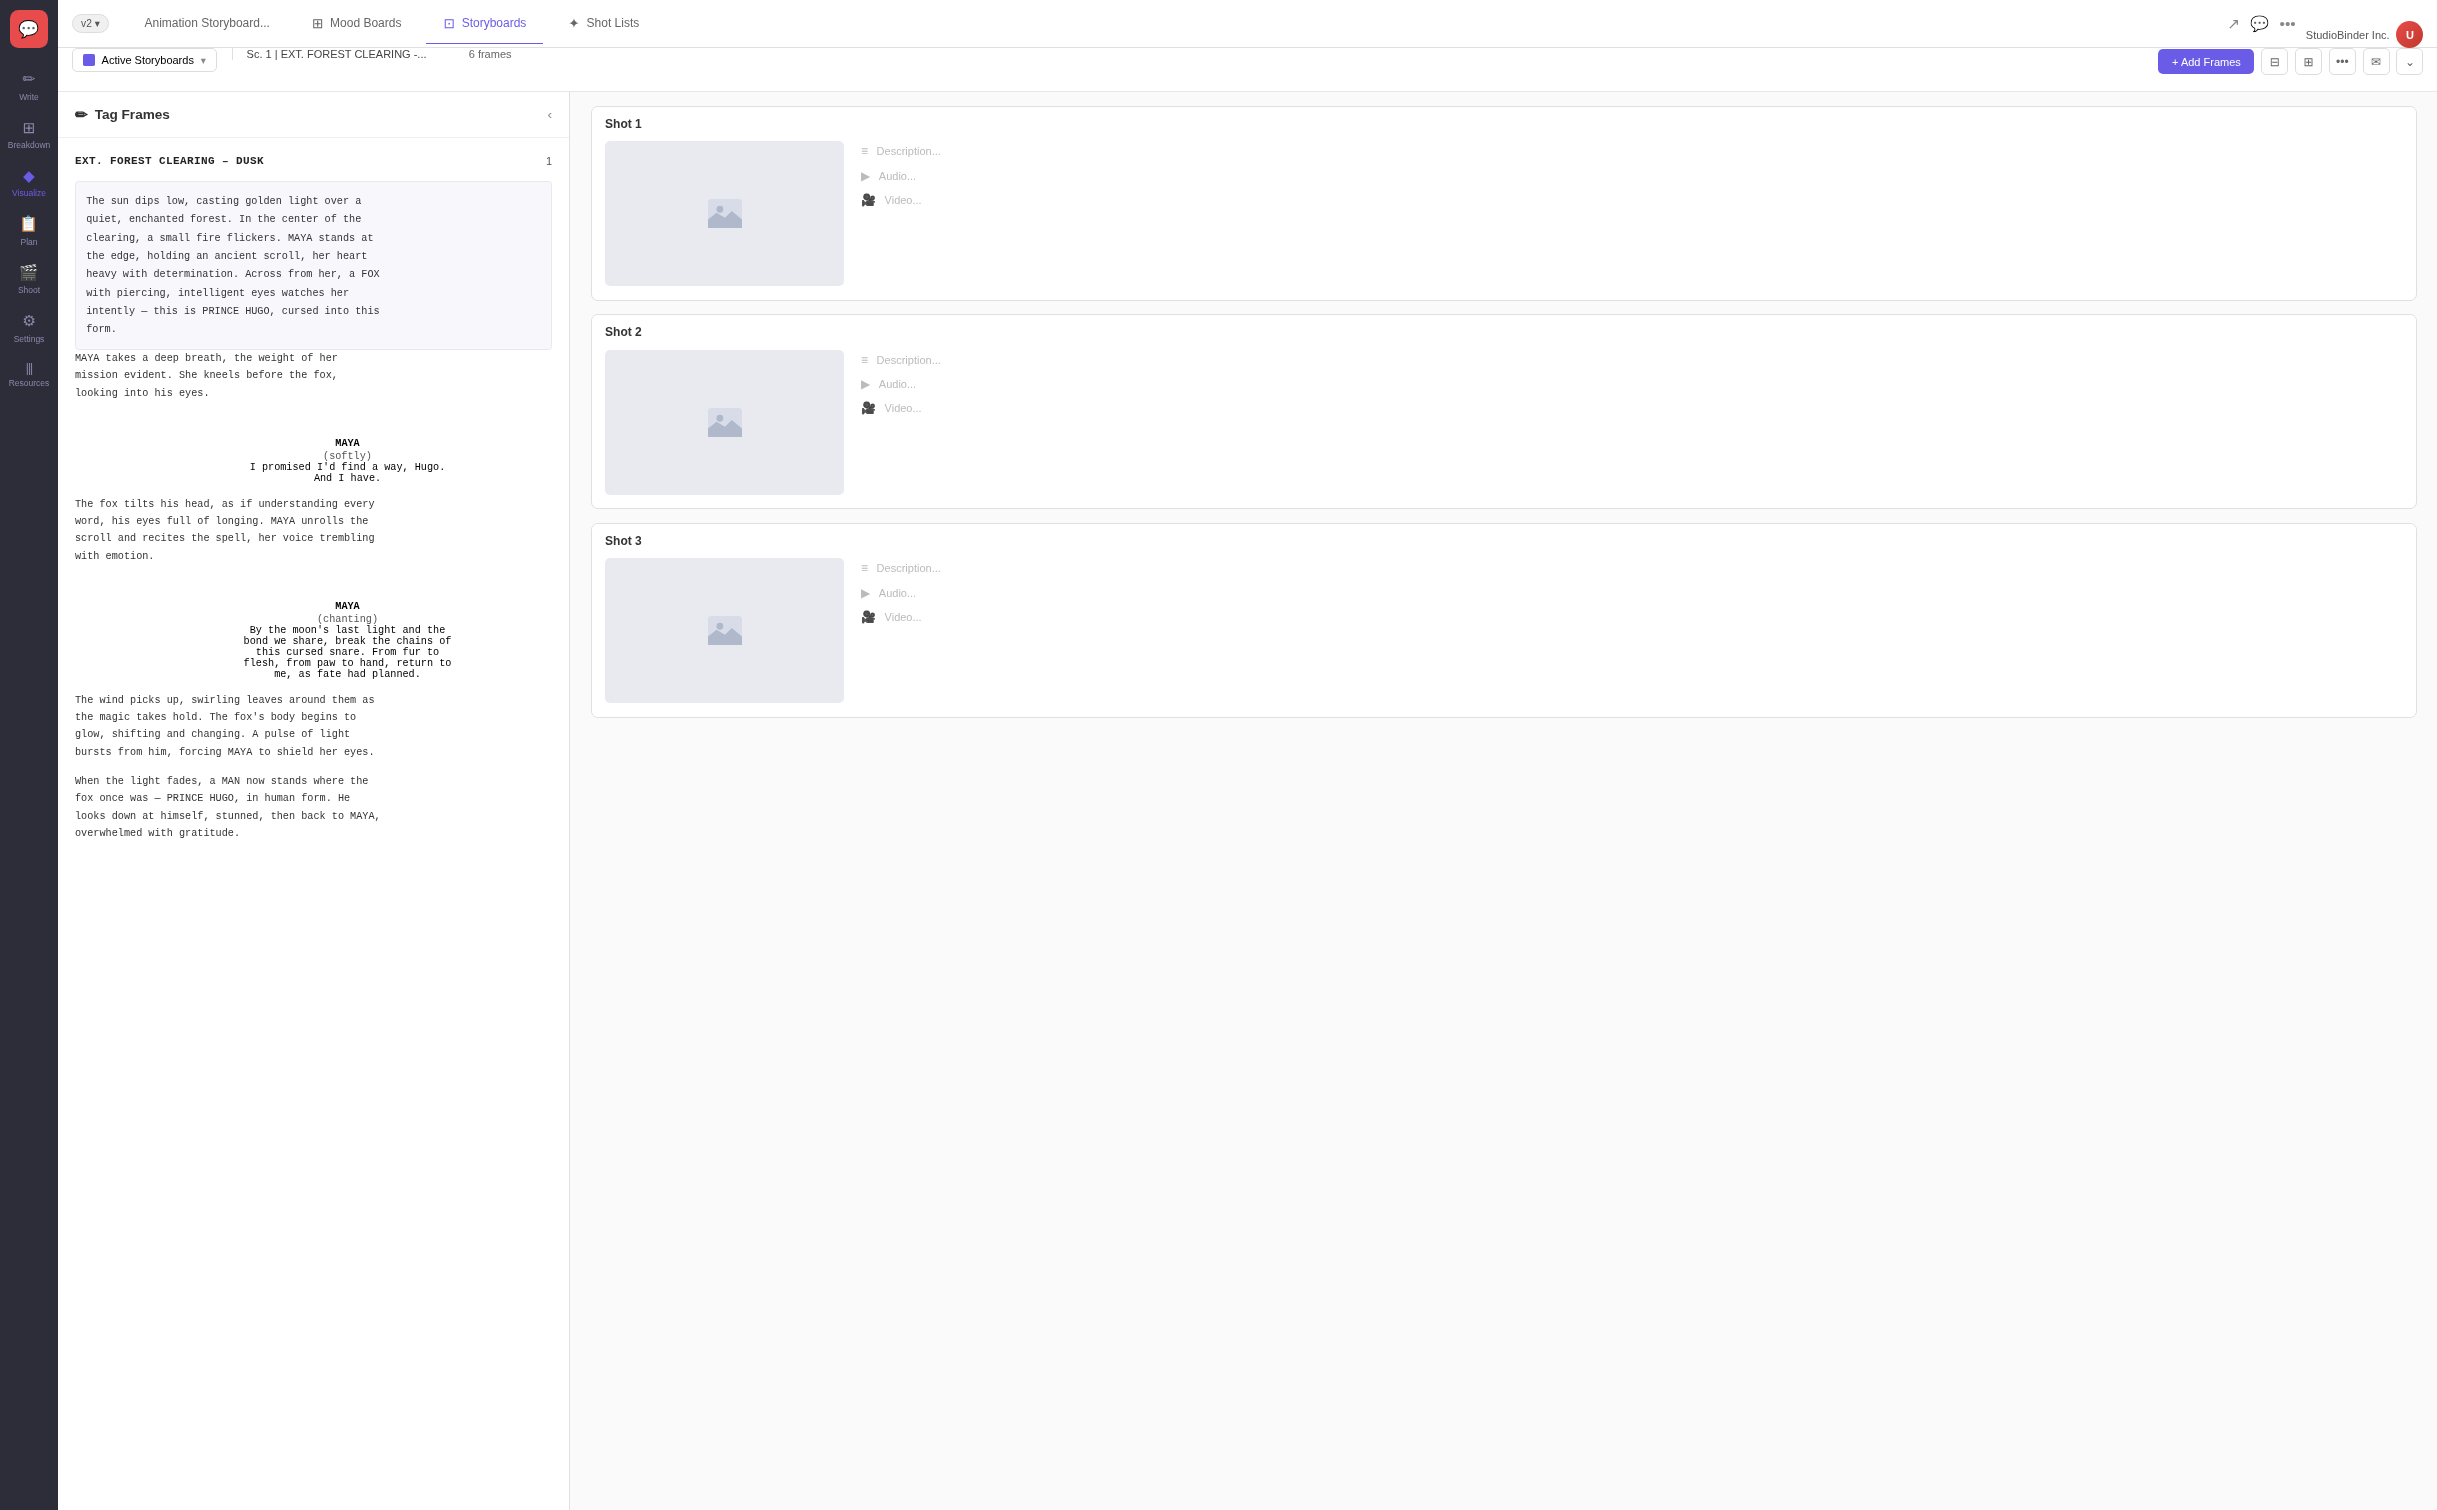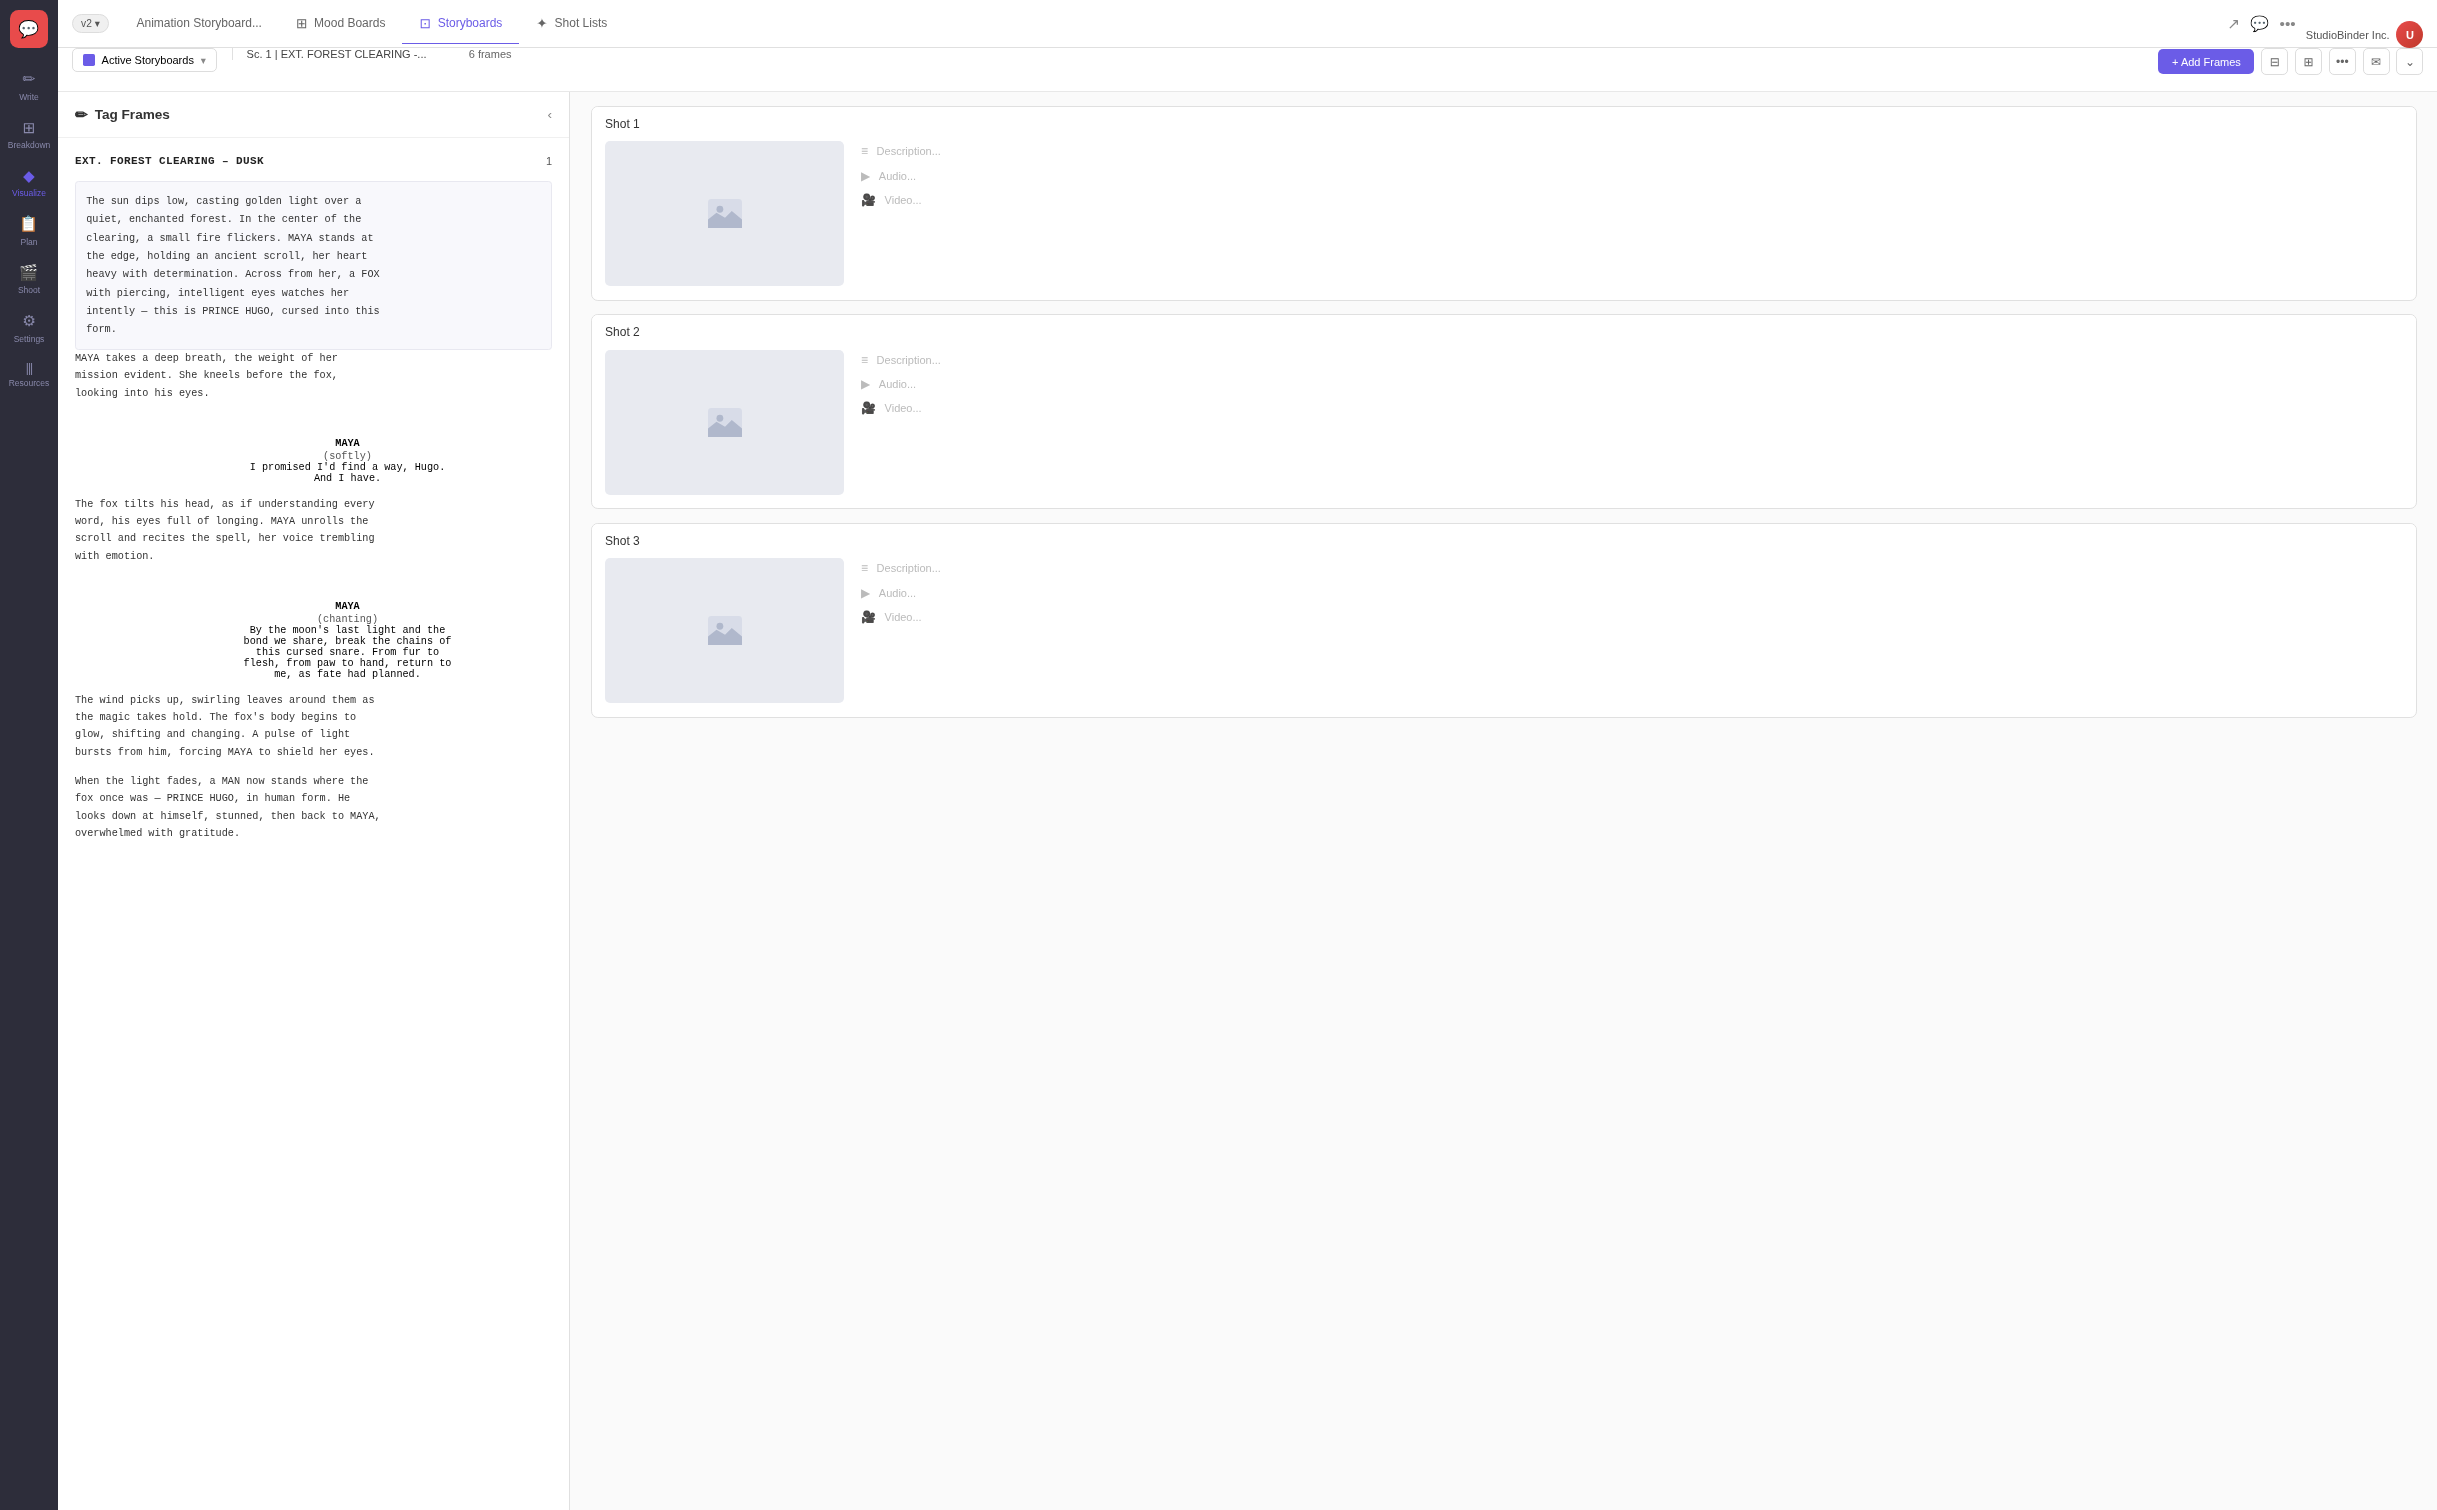--- a/index.html
+++ b/index.html
@@ -52,21 +52,21 @@
     }
 
     
     .tabbar {
       background: #fff;
       border-bottom: 0.9px solid #e0e0e0;
       display: flex;
       align-items: center;
       padding: 0 13.6px;
       height: 48px;
-      gap: 0;
+      gap: 8px;
       flex-shrink: 0;
     }
     .version-badge {
       background: #f0f0f0;
       border: 0.9px solid #ddd;
       border-radius: 12px;
       padding: 2.6px 8.5px;
       font-size: 10.2px;
       color: #555;
       margin-right: 10.2px;
@@ -307,21 +307,21 @@
     .shot-card {
       background: #fff;
       border: 0.9px solid #e0e0e0;
       border-radius: 6.8px;
       margin-bottom: 13.6px;
       overflow: hidden;
     }
     .shot-card-header {
       padding: 10.2px 13.6px;
       font-size: 12px;
-      font-weight: 400;
+      font-weight: 700;
       color: #333;
       background: #fff;
     }
     .shot-card-body {
       display: flex;
       padding: 0 13.6px 13.6px;
       gap: 17px;
     }
     .shot-thumbnail {
       width: 239px;

